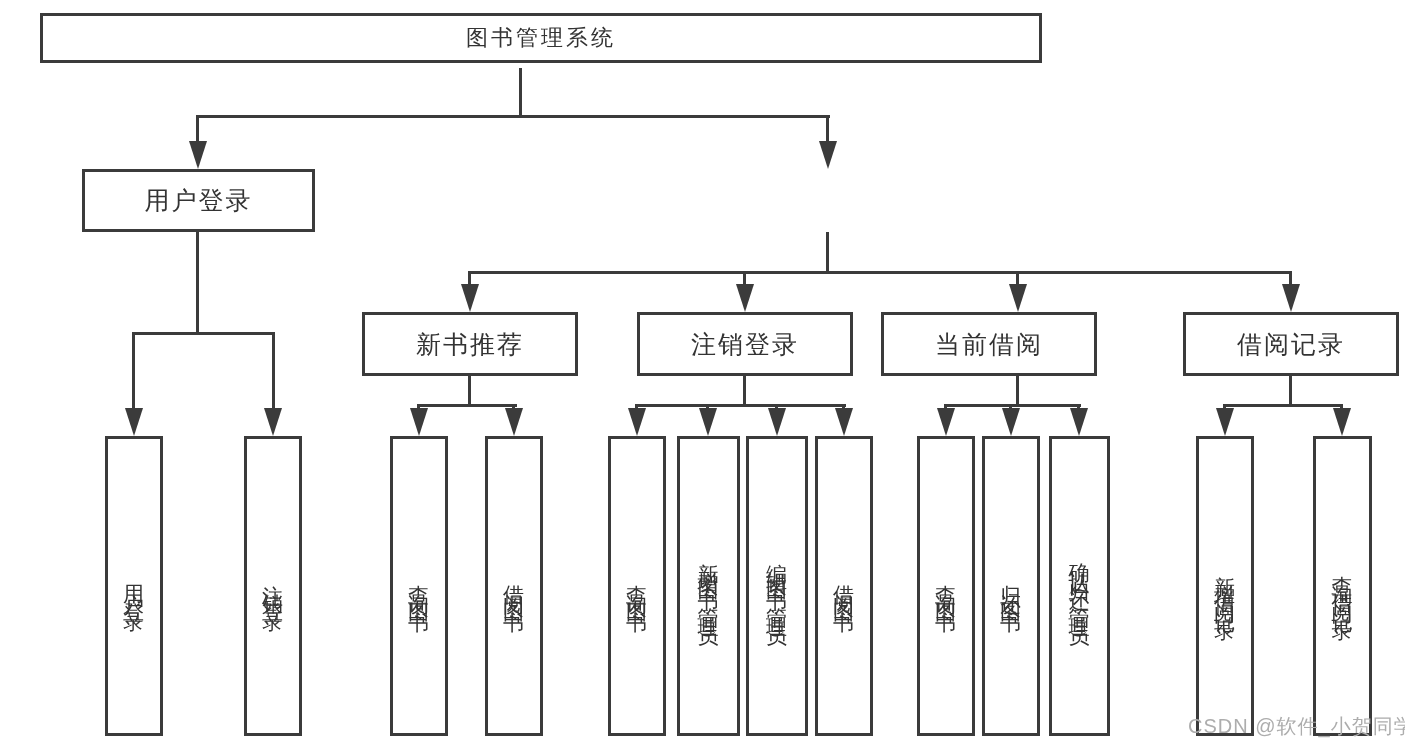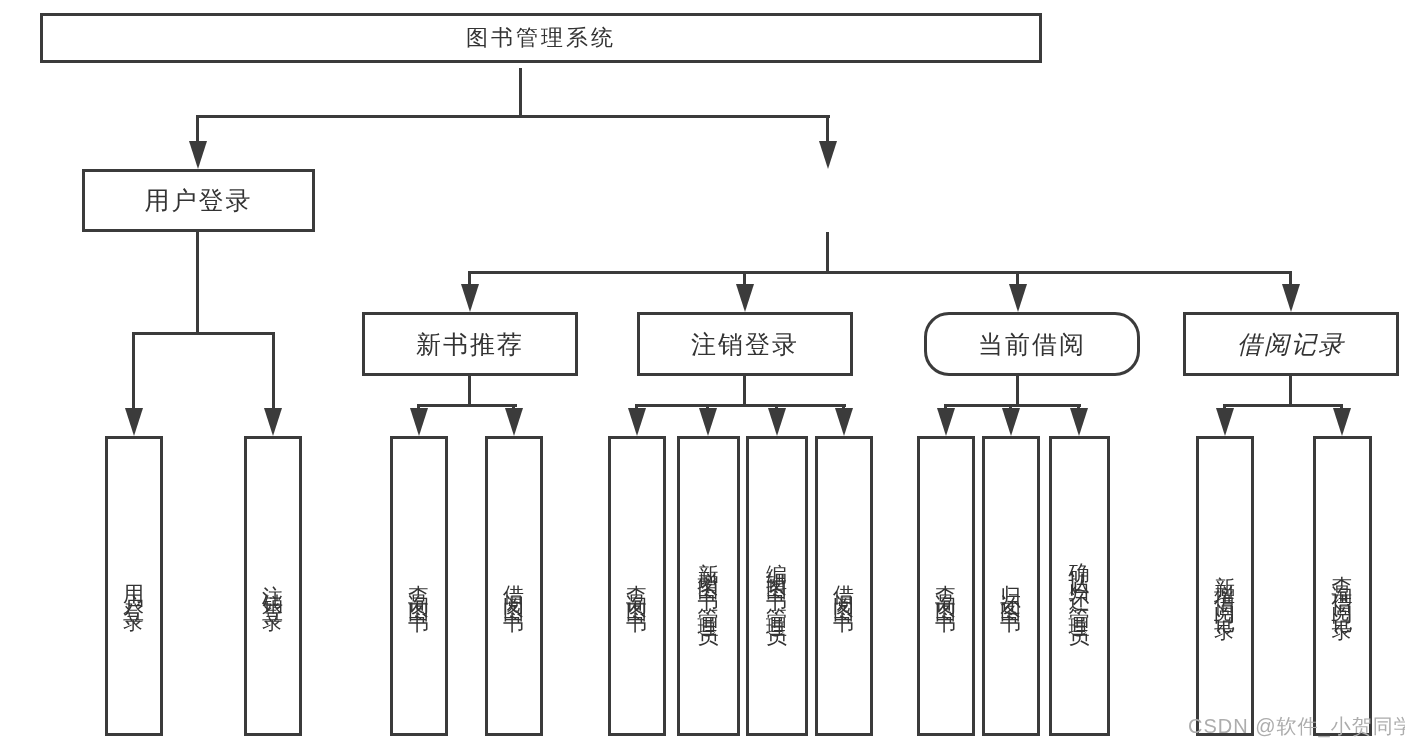--- a/index.html
+++ b/index.html
@@ -79,24 +79,24 @@
     <div class="vline" style="left:1289px;top:271px;height:16px;"></div>
     <div class="arr" style="left:1282px;top:284px;"></div>
   </div>
 
   <div class="node h2" style="left:362px;top:312px;width:216px;height:64px;">
     <span class="lbl">新书推荐</span>
   </div>
   <div class="node h2" style="left:637px;top:312px;width:216px;height:64px;">
     <span class="lbl">注销登录</span>
   </div>
-  <div class="node h2" style="left:924px;top:312px;width:216px;height:64px;border-radius:25px;">
+  <div class="node h2" style="left:881px;top:312px;width:216px;height:64px;">
     <span class="lbl">当前借阅</span>
   </div>
-  <div class="node h2" style="left:1183px;top:312px;width:216px;height:64px;font-style:italic;">
+  <div class="node h2" style="left:1183px;top:312px;width:216px;height:64px;">
     <span class="lbl">借阅记录</span>
   </div>
 
   <div>
     <div class="vline" style="left:468px;top:376px;height:31px;"></div>
     <div class="hline" style="left:417px;top:404px;width:100px;"></div>
     <div class="vline" style="left:417px;top:404px;height:8px;"></div>
     <div class="arr" style="left:410px;top:408px;"></div>
     <div class="vline" style="left:512px;top:404px;height:8px;"></div>
     <div class="arr" style="left:505px;top:408px;"></div>

